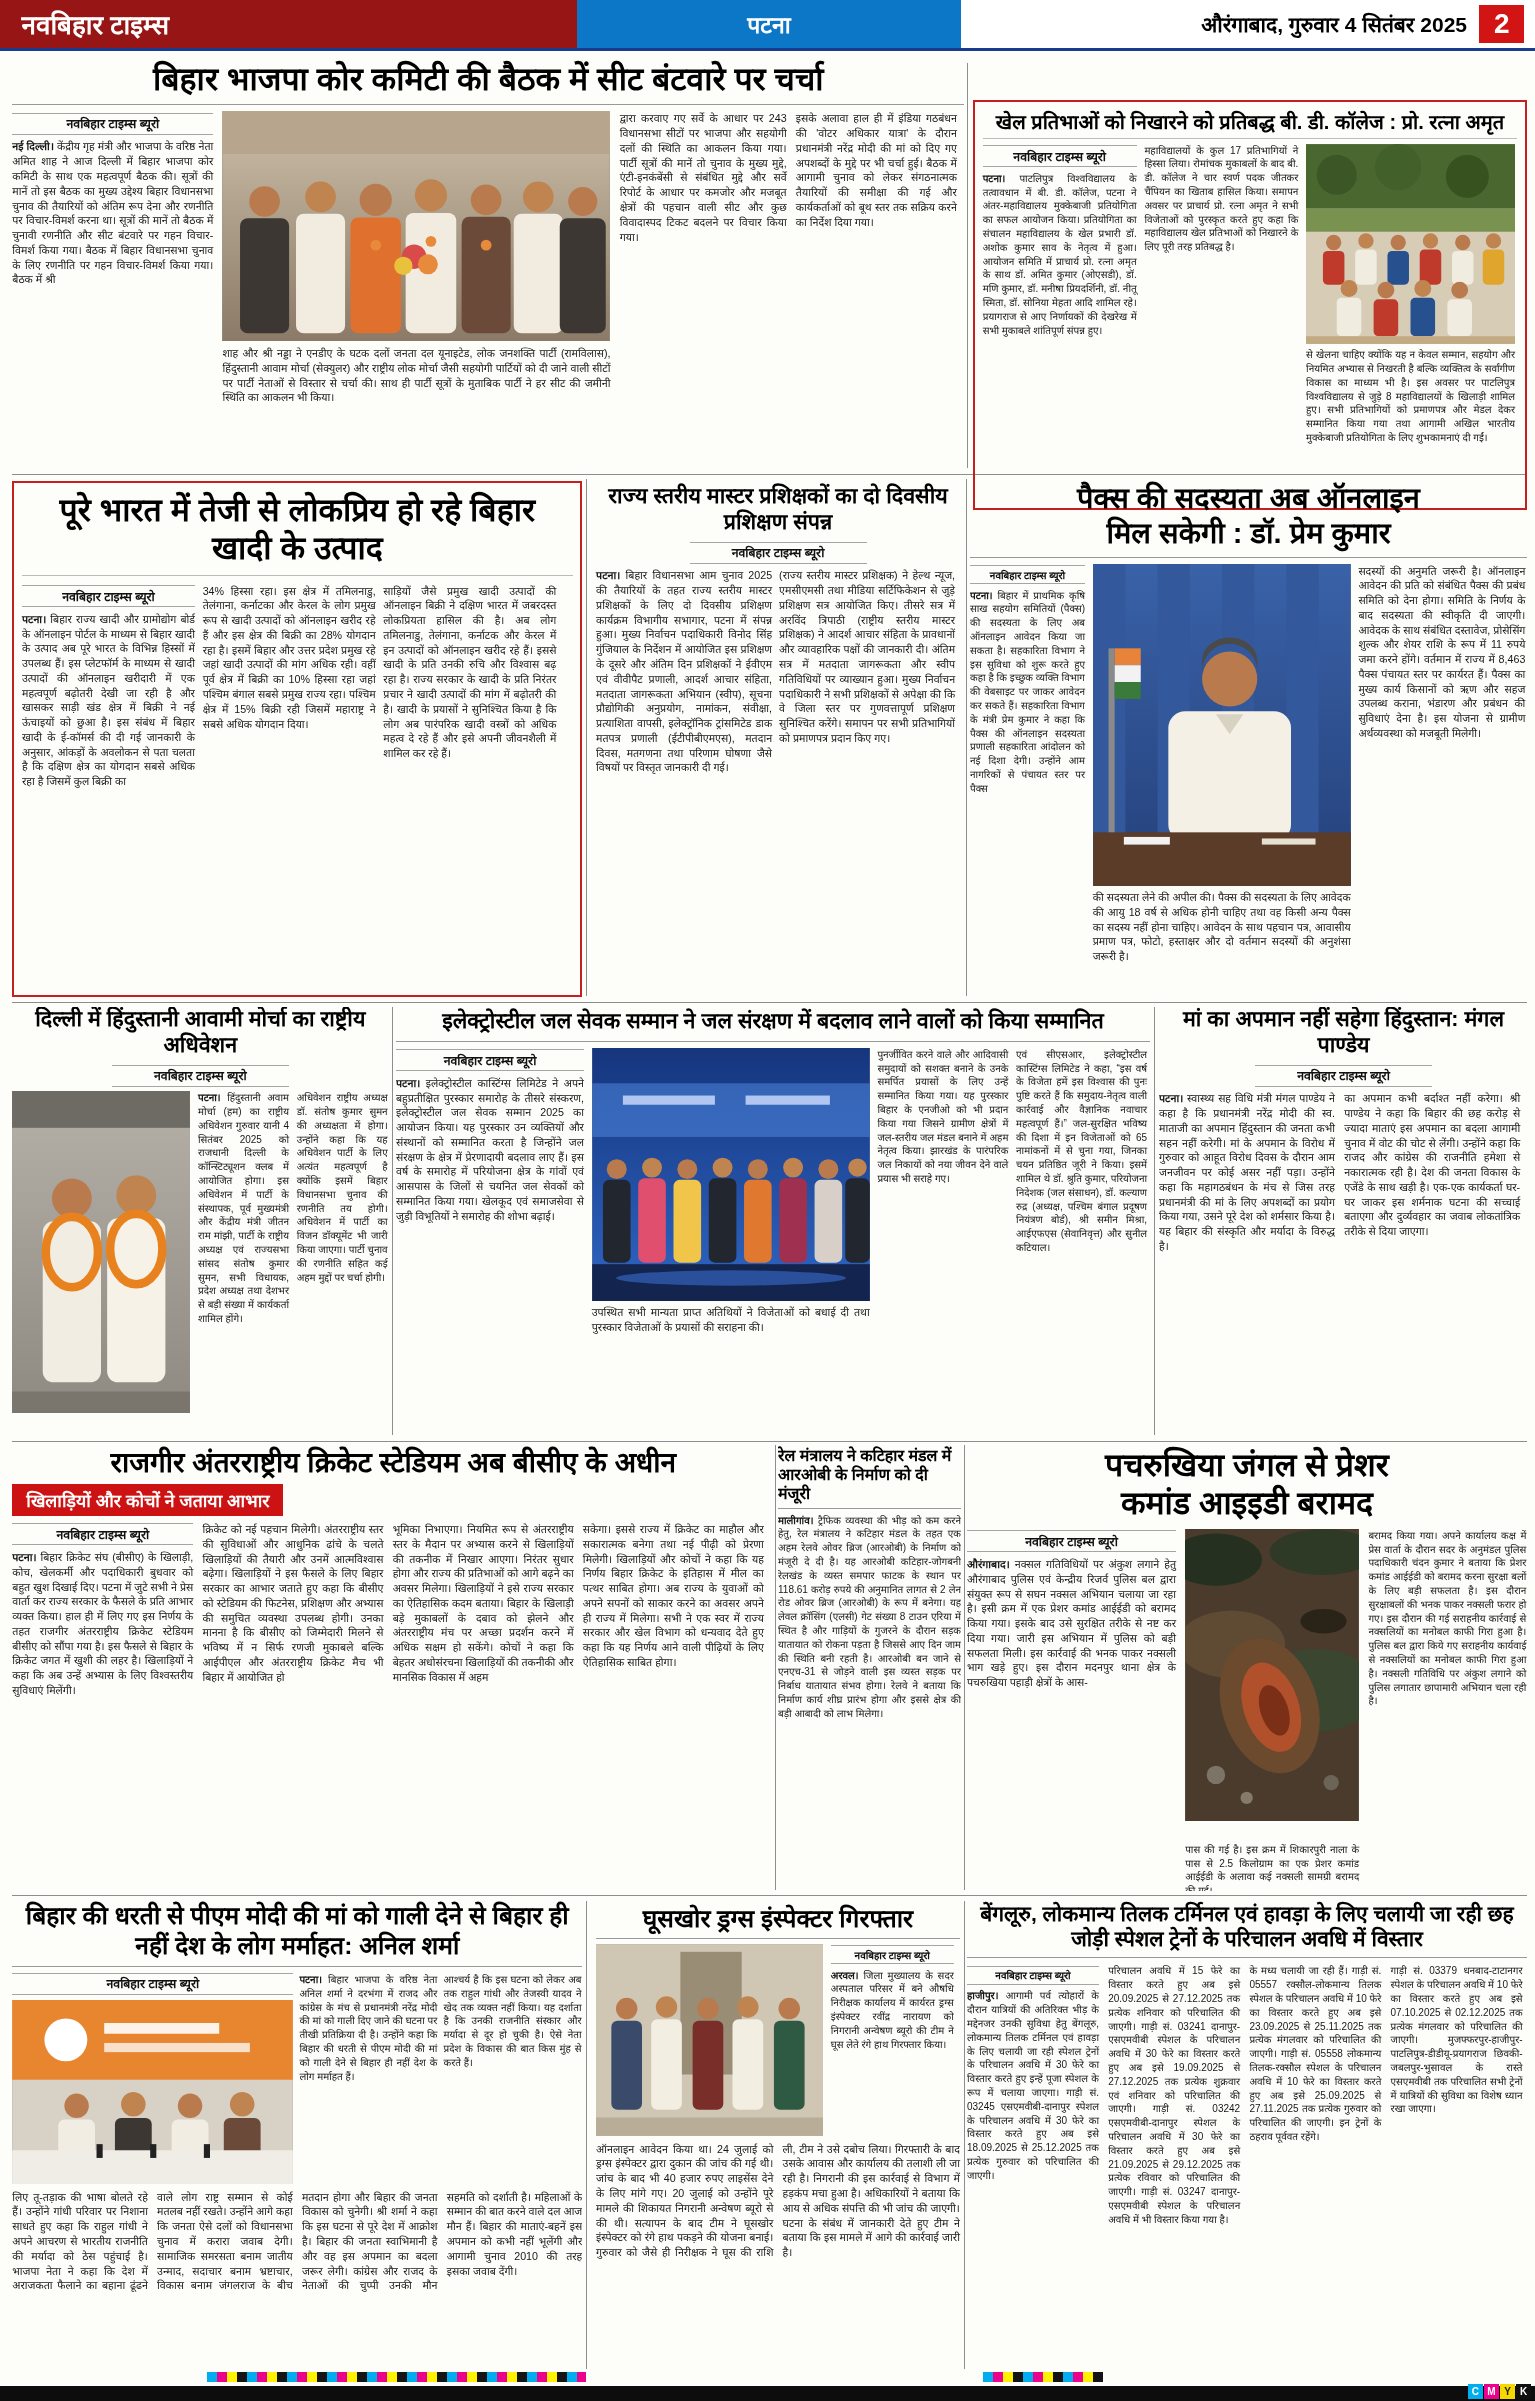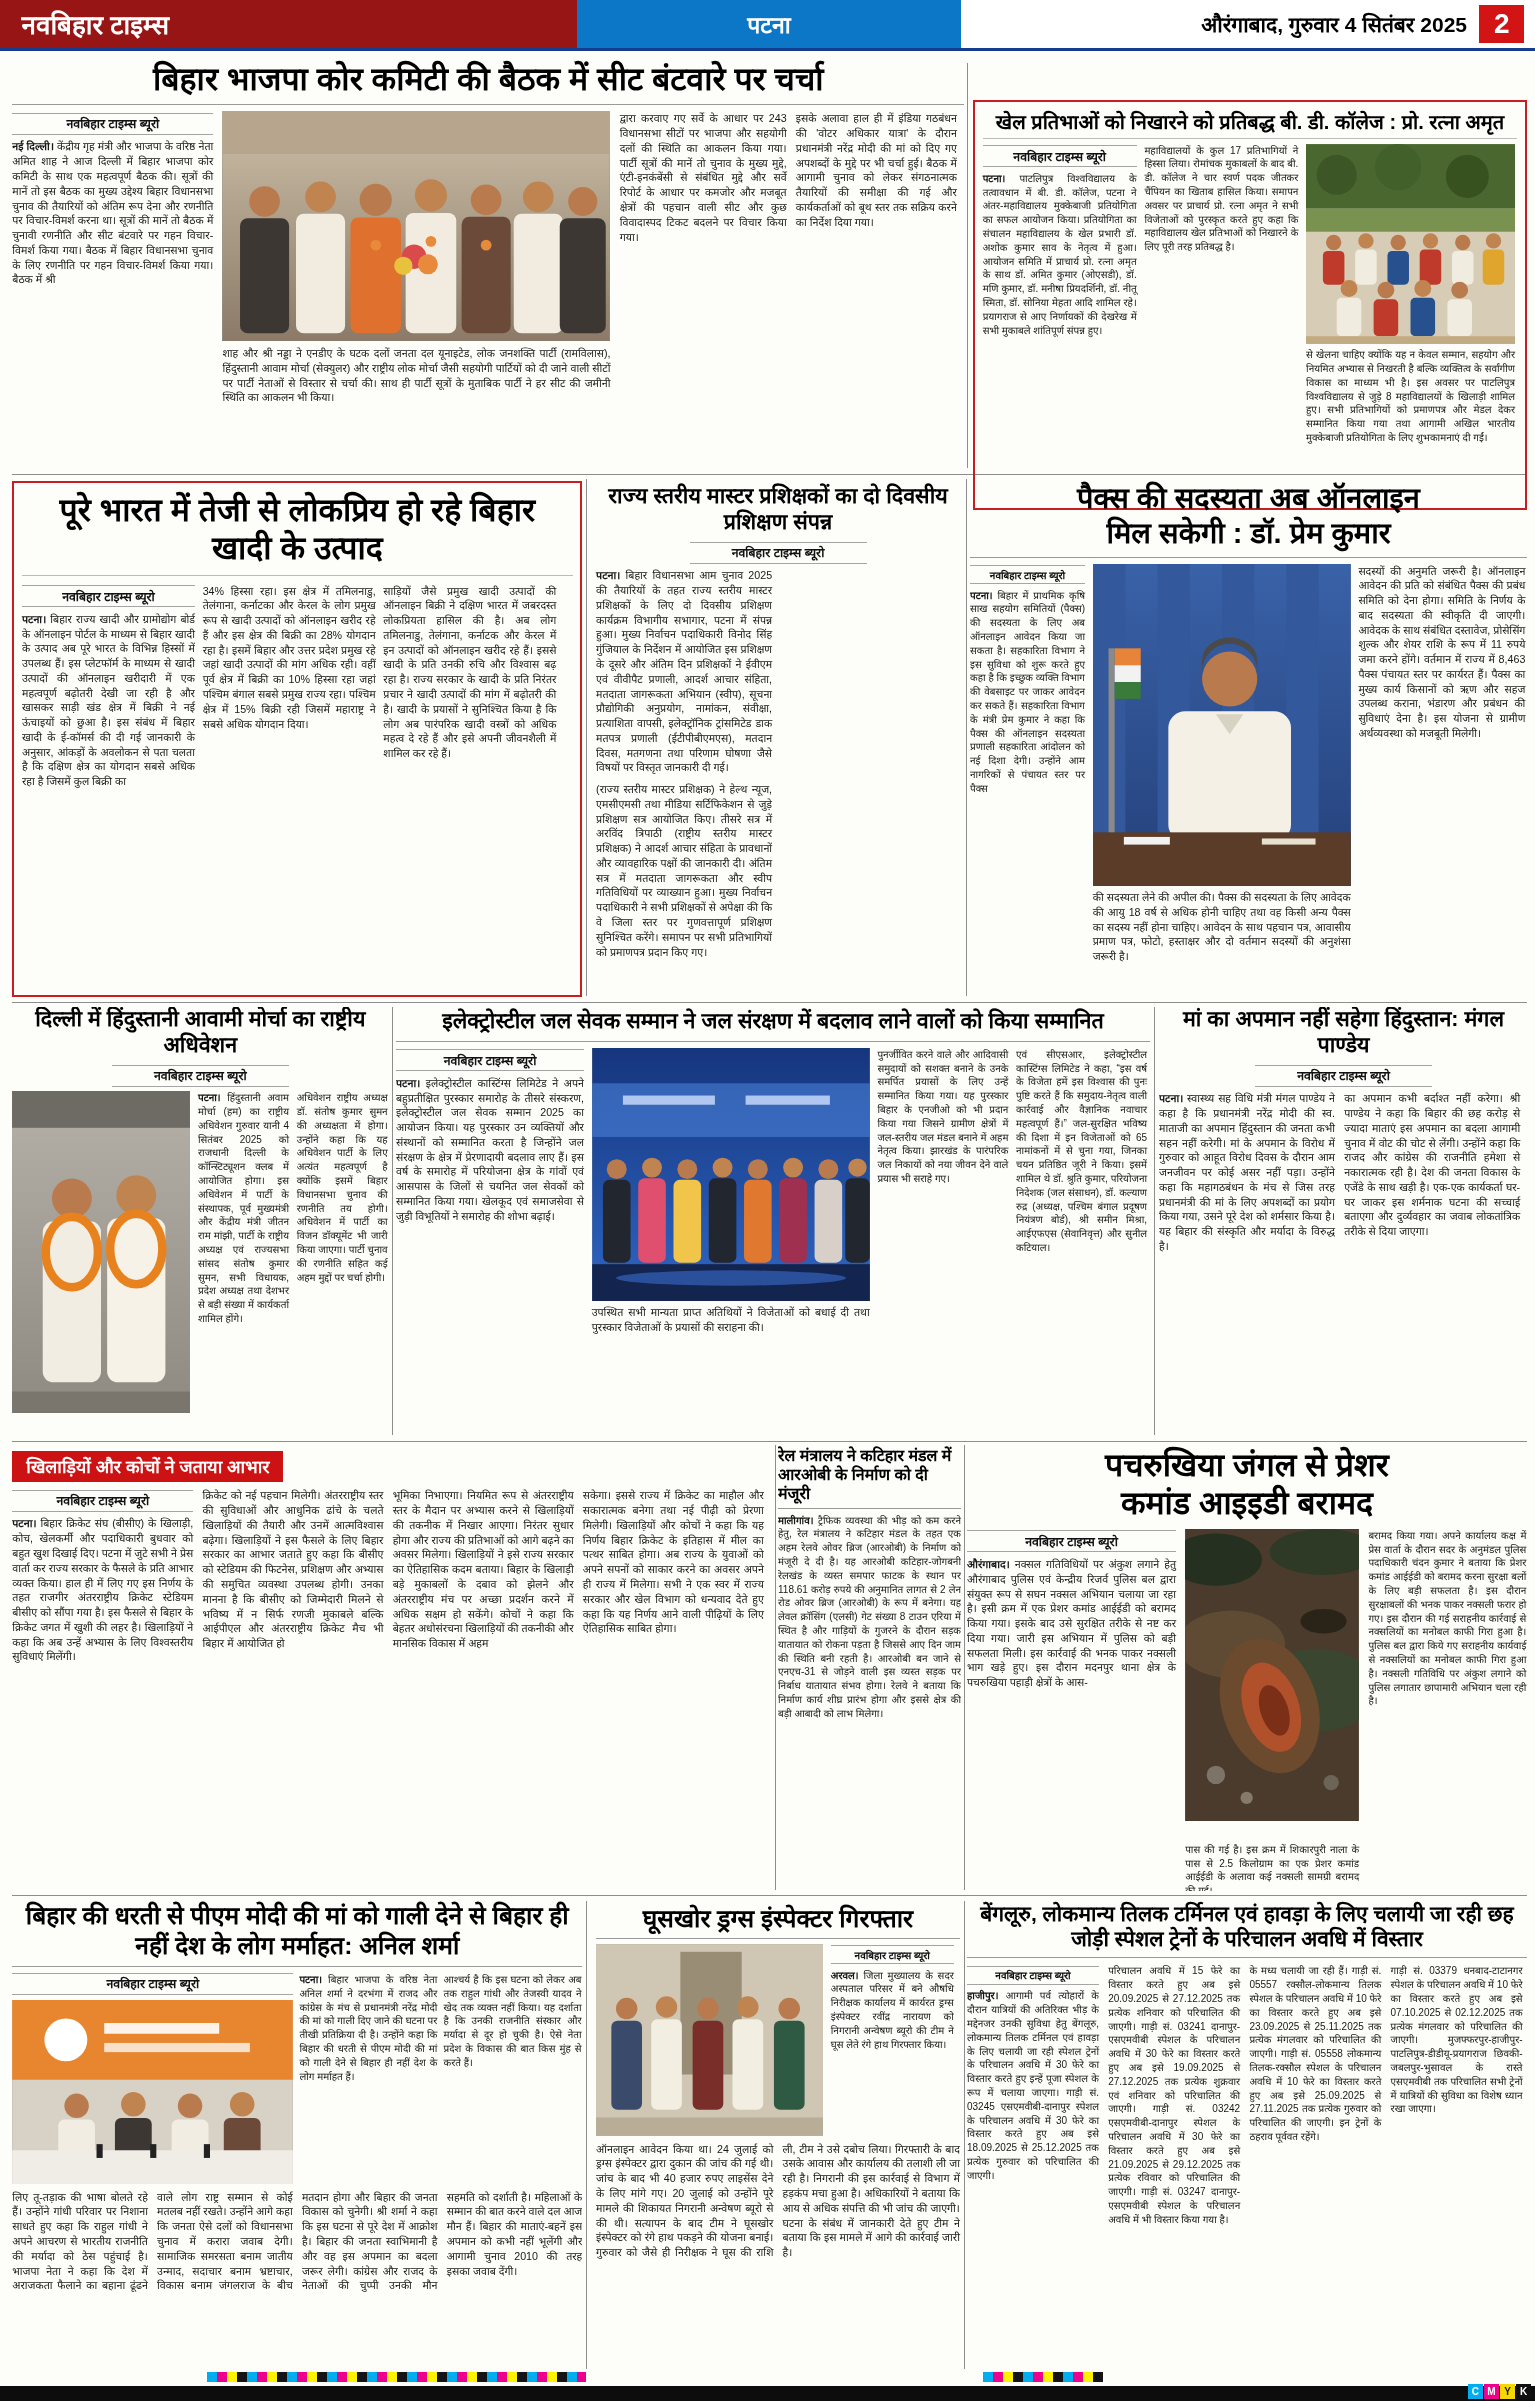--- a/index.html
+++ b/index.html
@@ -192,21 +192,21 @@
       </div>
       <div style="width:173px;">
         <div class="bt">साड़ियों जैसे प्रमुख खादी उत्पादों की ऑनलाइन बिक्री ने दक्षिण भारत में जबरदस्त लोकप्रियता हासिल की है। अब लोग तमिलनाडु, तेलंगाना, कर्नाटक और केरल में इन उत्पादों को ऑनलाइन खरीद रहे हैं। इससे खादी के प्रति उनकी रुचि और विश्वास बढ़ रहा है। राज्य सरकार के खादी के प्रति निरंतर प्रचार ने खादी उत्पादों की मांग में बढ़ोतरी की है। खादी के प्रयासों ने सुनिश्चित किया है कि लोग अब पारंपरिक खादी वस्त्रों को अधिक महत्व दे रहे हैं और इसे अपनी जीवनशैली में शामिल कर रहे हैं।</div>
       </div>
     </div>
   </div>
 
   <div class="article" style="left:593px;top:481px;width:370px;height:516px;padding:3.1px;">
     <div class="hl" style="font-size:21.5px;">राज्य स्तरीय मास्टर प्रशिक्षकों का दो दिवसीय प्रशिक्षण संपन्न</div>
     <div class="byline" style="width:177px;margin:6.1px auto 4.6px;">नवबिहार टाइम्स ब्यूरो</div>
-    <div class="cols" style="gap:7px;flex-direction:column;">
+    <div class="cols" style="gap:7px;">
       <div style="width:176px;">
         <div class="bt"><b class="dl">पटना।</b> <span>बिहार विधानसभा आम चुनाव 2025 की तैयारियों के तहत राज्य स्तरीय मास्टर प्रशिक्षकों के लिए दो दिवसीय प्रशिक्षण कार्यक्रम विभागीय सभागार, पटना में संपन्न हुआ। मुख्य निर्वाचन पदाधिकारी विनोद सिंह गुंजियाल के निर्देशन में आयोजित इस प्रशिक्षण के दूसरे और अंतिम दिन प्रशिक्षकों ने ईवीएम एवं वीवीपैट प्रणाली, आदर्श आचार संहिता, मतदाता जागरूकता अभियान (स्वीप), सूचना प्रौद्योगिकी अनुप्रयोग, नामांकन, संवीक्षा, प्रत्याशिता वापसी, इलेक्ट्रॉनिक ट्रांसमिटेड डाक मतपत्र प्रणाली (ईटीपीबीएमएस), मतदान दिवस, मतगणना तथा परिणाम घोषणा जैसे विषयों पर विस्तृत जानकारी दी गई।</span></div>
       </div>
       <div style="width:176px;">
         <div class="bt">(राज्य स्तरीय मास्टर प्रशिक्षक) ने हेल्थ न्यूज, एमसीएमसी तथा मीडिया सर्टिफिकेशन से जुड़े प्रशिक्षण सत्र आयोजित किए। तीसरे सत्र में अरविंद त्रिपाठी (राष्ट्रीय स्तरीय मास्टर प्रशिक्षक) ने आदर्श आचार संहिता के प्रावधानों और व्यावहारिक पक्षों की जानकारी दी। अंतिम सत्र में मतदाता जागरूकता और स्वीप गतिविधियों पर व्याख्यान हुआ। मुख्य निर्वाचन पदाधिकारी ने सभी प्रशिक्षकों से अपेक्षा की कि वे जिला स्तर पर गुणवत्तापूर्ण प्रशिक्षण सुनिश्चित करेंगे। समापन पर सभी प्रतिभागियों को प्रमाणपत्र प्रदान किए गए।</div>
       </div>
     </div>
   </div>
 
   <div class="article" style="left:970px;top:481px;width:557px;height:516px;">
@@ -350,20 +350,21 @@
       <div style="width:176px;">
         <div class="bt"><b class="dl">पटना।</b> <span>स्वास्थ्य सह विधि मंत्री मंगल पाण्डेय ने कहा है कि प्रधानमंत्री नरेंद्र मोदी की स्व. माताजी का अपमान हिंदुस्तान की जनता कभी सहन नहीं करेगी। मां के अपमान के विरोध में गुरुवार को आहूत विरोध दिवस के दौरान आम जनजीवन पर कोई असर नहीं पड़ा। उन्होंने कहा कि महागठबंधन के मंच से जिस तरह प्रधानमंत्री की मां के लिए अपशब्दों का प्रयोग किया गया, उसने पूरे देश को शर्मसार किया है। यह बिहार की संस्कृति और मर्यादा के विरुद्ध है।</span></div>
       </div>
       <div style="width:176px;">
         <div class="bt">का अपमान कभी बर्दाश्त नहीं करेगा। श्री पाण्डेय ने कहा कि बिहार की छह करोड़ से ज्यादा माताएं इस अपमान का बदला आगामी चुनाव में वोट की चोट से लेंगी। उन्होंने कहा कि राजद और कांग्रेस की राजनीति हमेशा से नकारात्मक रही है। देश की जनता विकास के एजेंडे के साथ खड़ी है। एक-एक कार्यकर्ता घर-घर जाकर इस शर्मनाक घटना की सच्चाई बताएगा और दुर्व्यवहार का जवाब लोकतांत्रिक तरीके से दिया जाएगा।</div>
       </div>
     </div>
   </div>
 
   <div class="article" style="left:12.3px;top:1446px;width:762px;height:445px;">
+    <div class="hl" style="font-size:28px;">राजगीर अंतरराष्ट्रीय क्रिकेट स्टेडियम अब बीसीए के अधीन</div>
     <div>
       <span class="subhead-red">खिलाड़ियों और कोचों ने जताया आभार</span>
     </div>
     <div class="cols" style="gap:9.2px;margin-top:3.1px;">
       <div style="width:181px;">
         <div class="byline">नवबिहार टाइम्स ब्यूरो</div>
         <div class="bt"><b class="dl">पटना।</b> <span>बिहार क्रिकेट संघ (बीसीए) के खिलाड़ी, कोच, खेलकर्मी और पदाधिकारी बुधवार को बहुत खुश दिखाई दिए। पटना में जुटे सभी ने प्रेस वार्ता कर राज्य सरकार के फैसले के प्रति आभार व्यक्त किया। हाल ही में लिए गए इस निर्णय के तहत राजगीर अंतरराष्ट्रीय क्रिकेट स्टेडियम बीसीए को सौंपा गया है। इस फैसले से बिहार के क्रिकेट जगत में खुशी की लहर है। खिलाड़ियों ने कहा कि अब उन्हें अभ्यास के लिए विश्वस्तरीय सुविधाएं मिलेंगी।</span></div>
       </div>
       <div style="width:181px;">
         <div class="bt">क्रिकेट को नई पहचान मिलेगी। अंतरराष्ट्रीय स्तर की सुविधाओं और आधुनिक ढांचे के चलते खिलाड़ियों की तैयारी और उनमें आत्मविश्वास बढ़ेगा। खिलाड़ियों ने इस फैसले के लिए बिहार सरकार का आभार जताते हुए कहा कि बीसीए को स्टेडियम की फिटनेस, प्रशिक्षण और अभ्यास की समुचित व्यवस्था उपलब्ध होगी। उनका मानना है कि बीसीए को जिम्मेदारी मिलने से भविष्य में न सिर्फ रणजी मुकाबले बल्कि आईपीएल और अंतरराष्ट्रीय क्रिकेट मैच भी बिहार में आयोजित हो</div>

